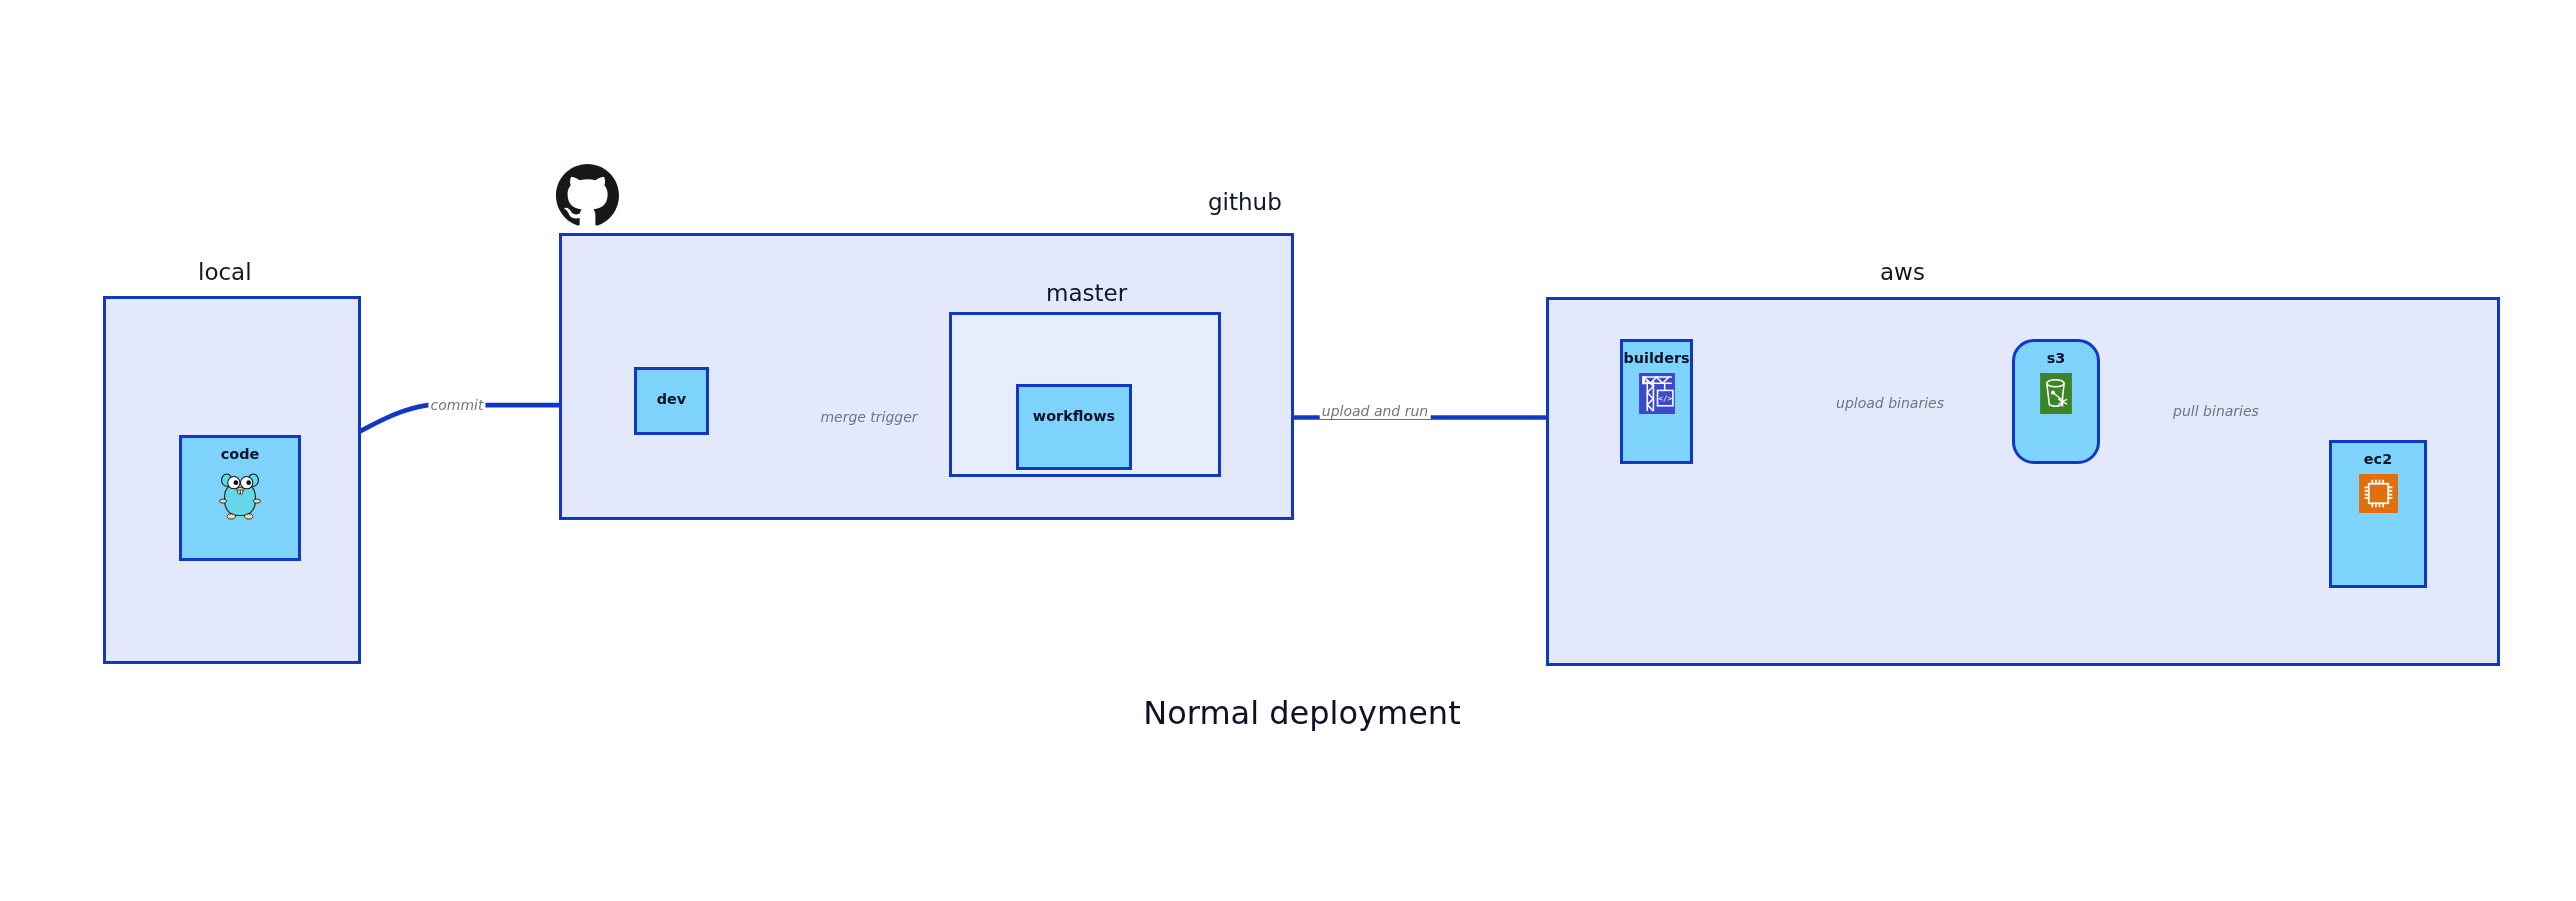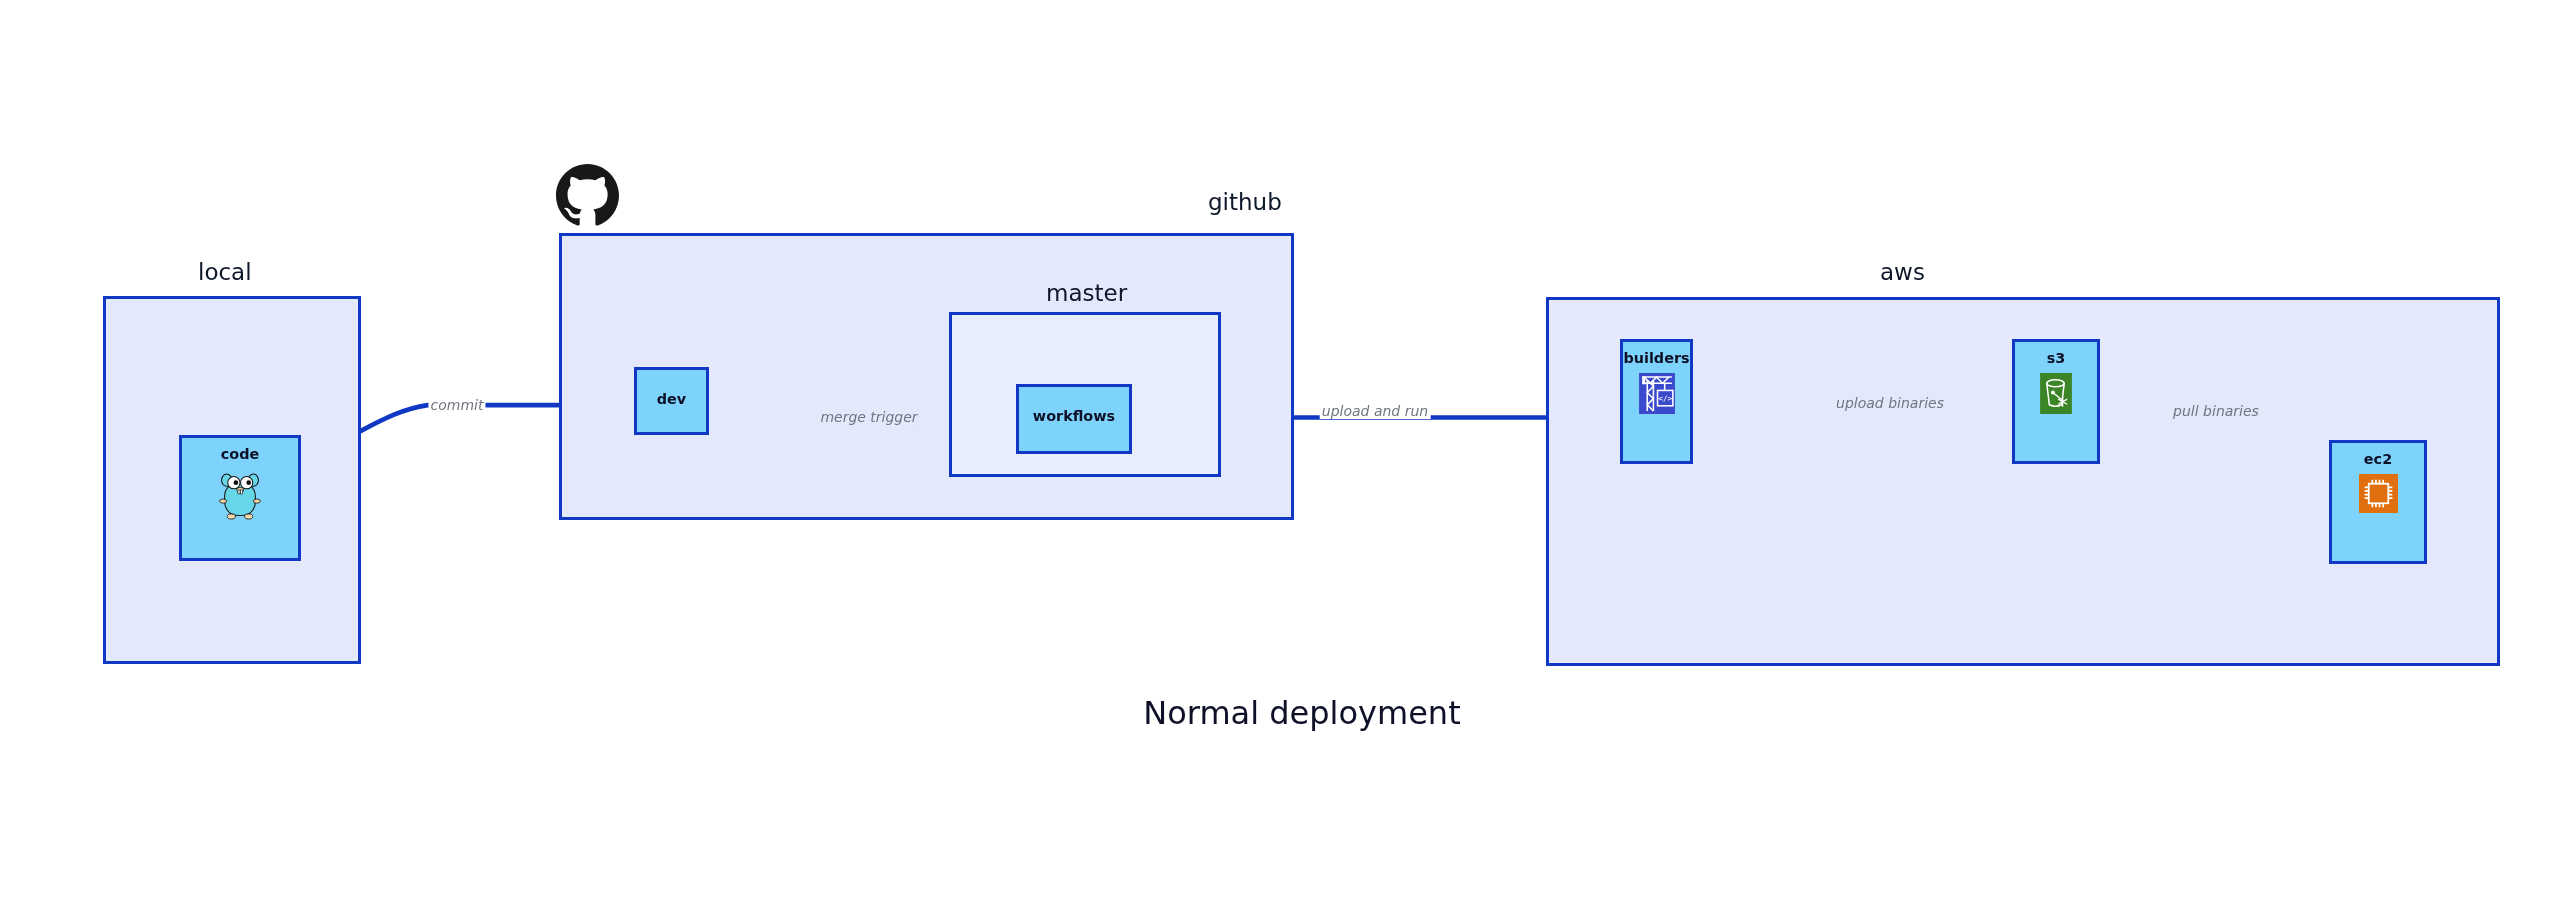--- a/index.html
+++ b/index.html
@@ -190,21 +190,21 @@
 
   <div class="node" style="left:634px; top:367px; width:75px; height:68px;">
     <div class="node-label" style="margin-top:20.6px;">dev</div>
   </div>
 
   <div class="cluster-label" style="left:1046px; top:280px;">master</div>
 
   <div class="cluster-inner" style="left:949px; top:312px; width:272px; height:165px;">
   </div>
 
-  <div class="node" style="left:1016px; top:384px; width:116px; height:70px;">
+  <div class="node" style="left:1016px; top:384px; width:116px; height:86px;">
     <div class="node-label" style="margin-top:20.6px;">workflows</div>
   </div>
 
   <div class="edge-label on-blue" style="left:869px; top:417px;">merge trigger</div>
 
   <div class="edge-label" style="left:1375px; top:411px;">upload and run</div>
 
   <div class="cluster-label" style="left:1880px; top:259px;">aws</div>
 
   <div class="cluster" style="left:1546px; top:297px; width:954px; height:369px;">
@@ -227,42 +227,42 @@
 
           <path d="M50 20 L50 34"></path>
 
           <rect x="36" y="34" width="30" height="30"></rect>
         </g>
         <text x="51" y="54" font-family="DejaVu Sans Mono, Liberation Mono, monospace" font-size="15" fill="#ffffff" text-anchor="middle">&lt;/&gt;</text>
       </svg>
     </div>
   </div>
 
-  <div class="node" style="left:2012px; top:339px; width:88px; height:125px;">
+  <div class="node" style="left:2012px; top:339px; width:88px; height:125px;border-radius:22px;">
     <div class="node-label">s3</div>
     <div class="node-icon">
       <svg width="32" height="41" viewBox="0 0 62 80" xmlns="http://www.w3.org/2000/svg">
         <rect x="0" y="0" width="62" height="80" fill="#3c8527"></rect>
         <g stroke="#ffffff" stroke-width="3" fill="none" stroke-linecap="round">
 
           <ellipse cx="30" cy="20" rx="17" ry="7"></ellipse>
           <path d="M13 20 L18 62 Q30 68 42 62 L47 20"></path>
 
           <path d="M25 38 L42 52" stroke-width="2.6"></path>
           <circle cx="25" cy="38" r="2.4" fill="#ffffff"></circle>
 
           <g stroke-width="2.4" transform="translate(44,56)">
             <path d="M0 -9 L0 9 M-8 -4.5 L8 4.5 M-8 4.5 L8 -4.5"></path>
           </g>
         </g>
       </svg>
     </div>
   </div>
 
-  <div class="node" style="left:2329px; top:440px; width:98px; height:124px;">
+  <div class="node" style="left:2329px; top:440px; width:98px; height:148px;">
     <div class="node-label">ec2</div>
     <div class="node-icon">
       <svg width="39" height="39" viewBox="0 0 76 76" xmlns="http://www.w3.org/2000/svg">
         <rect x="0" y="0" width="76" height="76" fill="#e0700f"></rect>
         <g stroke="#ffffff" stroke-width="3.4" fill="none">
           <rect x="19" y="19" width="38" height="38"></rect>
 
           <path d="M26 19 L26 11 M33 19 L33 11 M40 19 L40 11 M47 19 L47 11"></path>
 
           <path d="M26 57 L26 65 M33 57 L33 65 M40 57 L40 65 M47 57 L47 65"></path>

